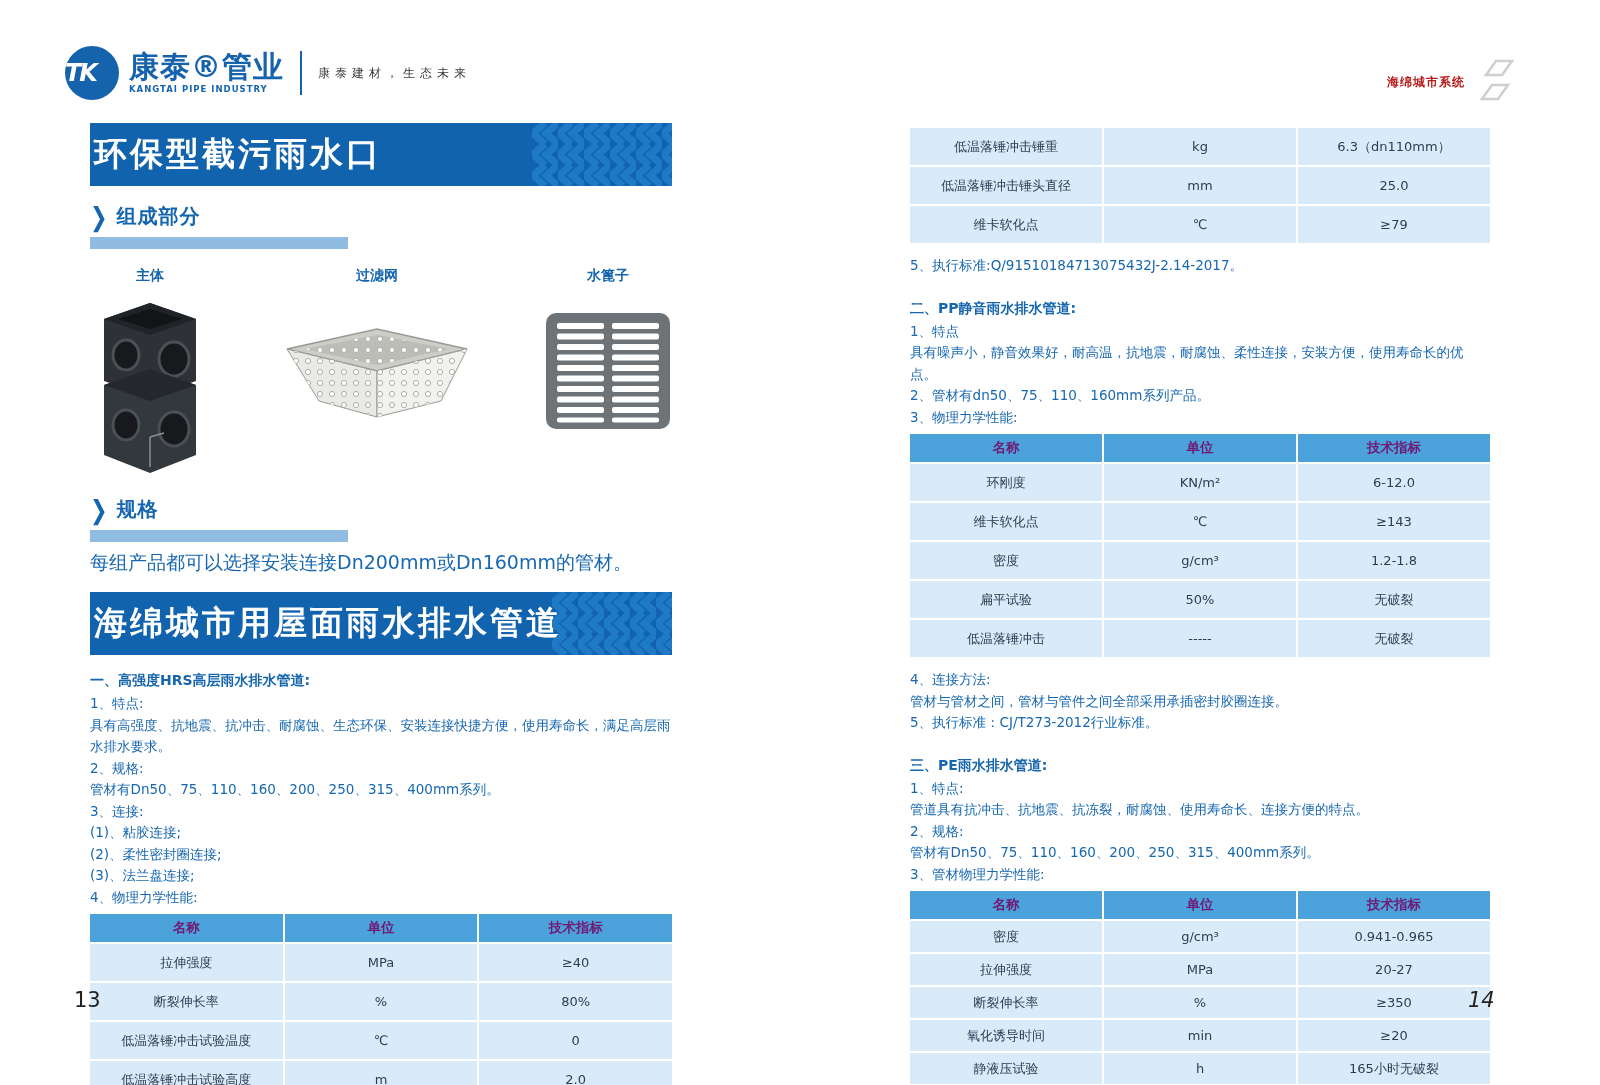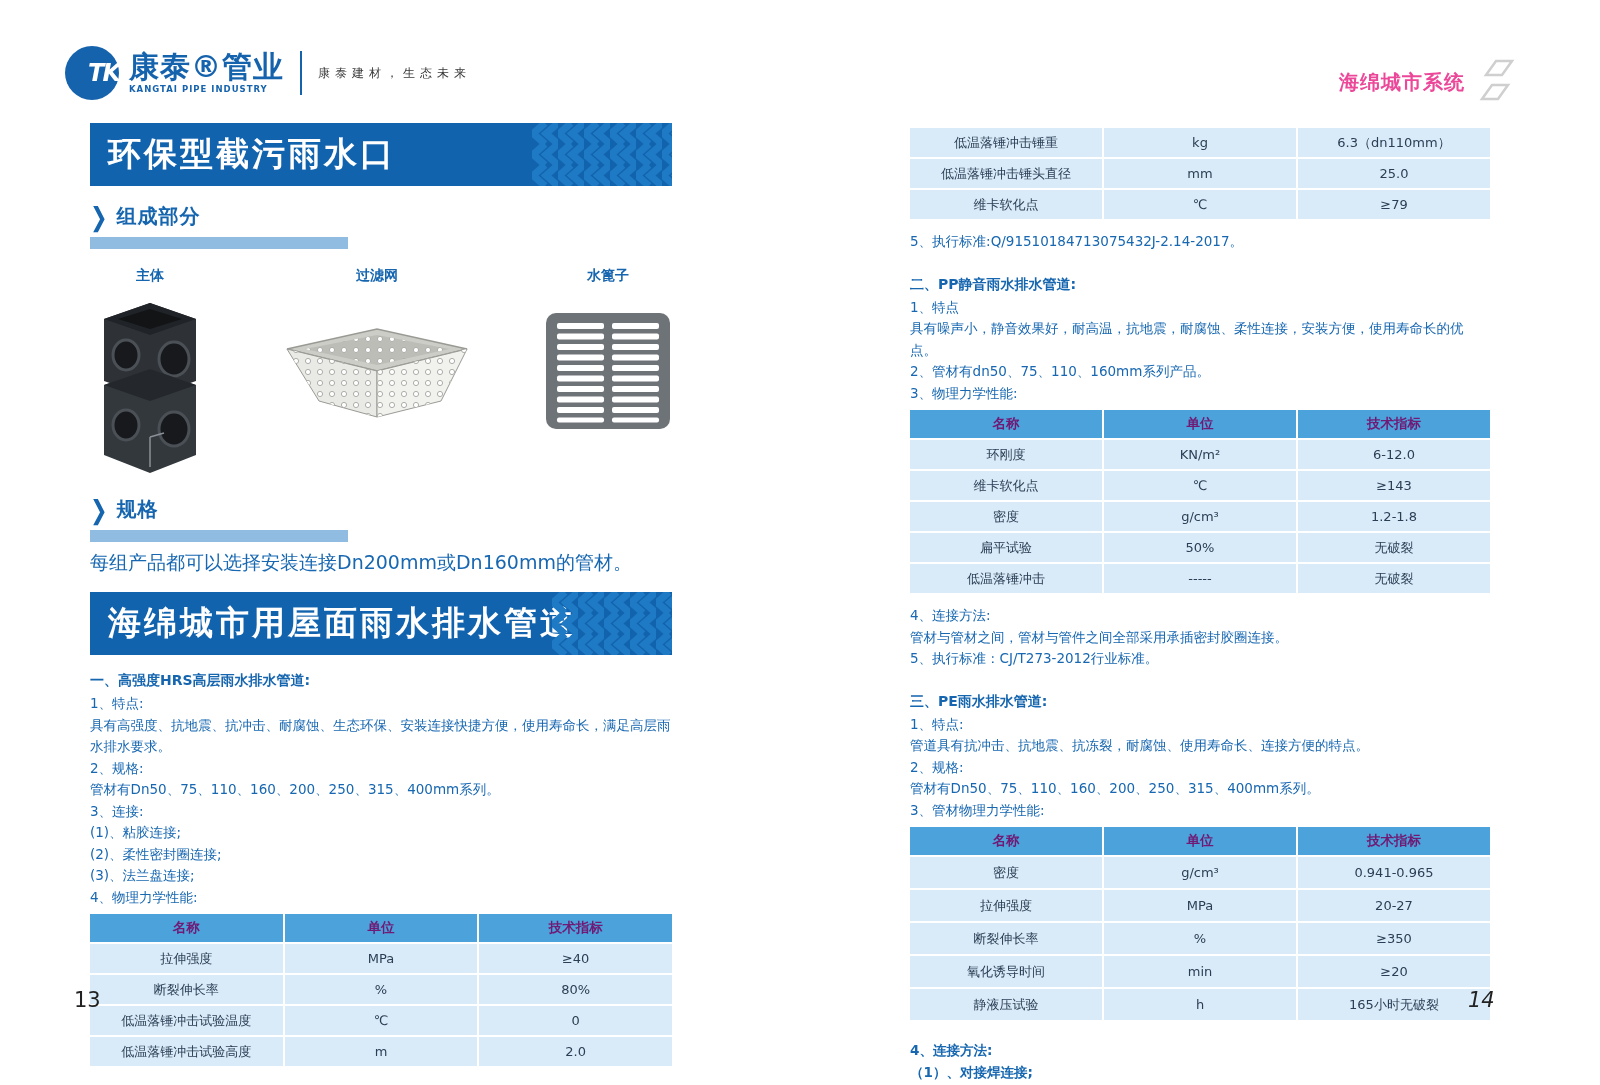--- a/index.html
+++ b/index.html
@@ -3,35 +3,35 @@
 <meta charset="utf-8">
 <style>
   html,body{margin:0;padding:0;}
   body{
     width:1600px;height:1085px;background:#ffffff;position:relative;overflow:hidden;
     font-family:"DejaVu Sans","Liberation Sans",sans-serif;
   }
   
   .site-header{position:absolute;left:65px;top:42px;height:62px;display:flex;align-items:center;}
   .logo-circle{width:54px;height:54px;border-radius:50%;background:#1663ad;color:#fff;
-    display:flex;align-items:center;justify-content:flex-end;font-weight:bold;font-style:italic;
+    display:flex;align-items:center;justify-content:flex-start;font-weight:bold;font-style:italic;
     font-size:24px;letter-spacing:-2px;}
   .logo-text{margin-left:10px;}
   .logo-brand{color:#1663ad;font-size:30px;font-weight:bold;line-height:30px;letter-spacing:1px;}
   .logo-sub{color:#1663ad;font-size:8.5px;font-weight:bold;letter-spacing:1px;margin-top:2px;}
   .logo-divider{width:2px;height:44px;background:#1663ad;margin:0 16px;}
   .tagline{color:#3a3a3a;font-size:12px;font-weight:normal;letter-spacing:5px;}
   .corner{position:absolute;right:85px;top:58px;display:flex;align-items:center;gap:14px;}
-  .corner-label{color:#ec4899;font-size:20px;font-weight:bold;letter-spacing:1px;}
+  .corner-label{color:#b91c1c;font-size:12px;font-weight:bold;letter-spacing:1px;}
   
   .col-left{position:absolute;left:90px;top:123px;width:582px;}
   .col-right{position:absolute;left:910px;top:128px;width:580px;}
   
   .banner{position:relative;height:63px;background:#1263ae;color:#ffffff;display:flex;align-items:center;
-    padding-left:18px;font-size:33px;font-weight:bold;letter-spacing:3px;overflow:hidden;box-sizing:border-box;width:100%;}
+    padding-left:4px;font-size:33px;font-weight:bold;letter-spacing:3px;overflow:hidden;box-sizing:border-box;width:100%;}
   .banner .chev-wrap{position:absolute;right:0;top:0;height:100%;}
   
   .sec-head{display:flex;align-items:center;gap:9px;margin-top:17px;}
   .sec-arrow{color:#1565af;font-size:21px;font-weight:bold;transform:scaleY(1.25);}
   .sec-title{color:#1565af;font-size:20px;font-weight:bold;letter-spacing:1px;}
   .sec-bar{width:258px;height:12px;background:#8fbce0;margin-top:7px;}
   
   .figures{display:flex;justify-content:space-between;margin-top:18px;height:212px;}
   .figure{display:flex;flex-direction:column;align-items:center;}
   .fig-label{color:#1565af;font-size:14px;font-weight:bold;margin-bottom:12px;}
@@ -40,21 +40,21 @@
   .blk-title{color:#1565af;font-size:14px;font-weight:bold;line-height:26px;}
   .body-line{color:#1767b1;font-size:13.5px;line-height:21.5px;}
   .bold-line{font-weight:bold;}
   
   .tbl{margin-top:6px;}
   .trow{display:grid;grid-template-columns:1fr 1fr 1fr;gap:2px;margin-top:2px;}
   .trow:first-child{margin-top:0;}
   .th{background:#4ca3db;color:#701a75;font-size:13.5px;font-weight:bold;display:flex;align-items:center;
     justify-content:center;height:28px;}
   .td{background:#d9ebf8;color:#2a3e55;font-size:13px;display:flex;align-items:center;
-    justify-content:center;height:29px;}
+    justify-content:center;height:37px;}
   .tbl-tall .td{height:31px;}
   
   .pagenum{position:absolute;top:988px;color:#222;font-size:21px;}
   .pagenum.left{left:74px;}
   .pagenum.right{left:1468px;font-style:italic;}
   .mt10{margin-top:12px;} .mt16{margin-top:16px;} .mt18{margin-top:18px;} .mt20{margin-top:20px;}
 </style>
 </head>
 <body>
 

